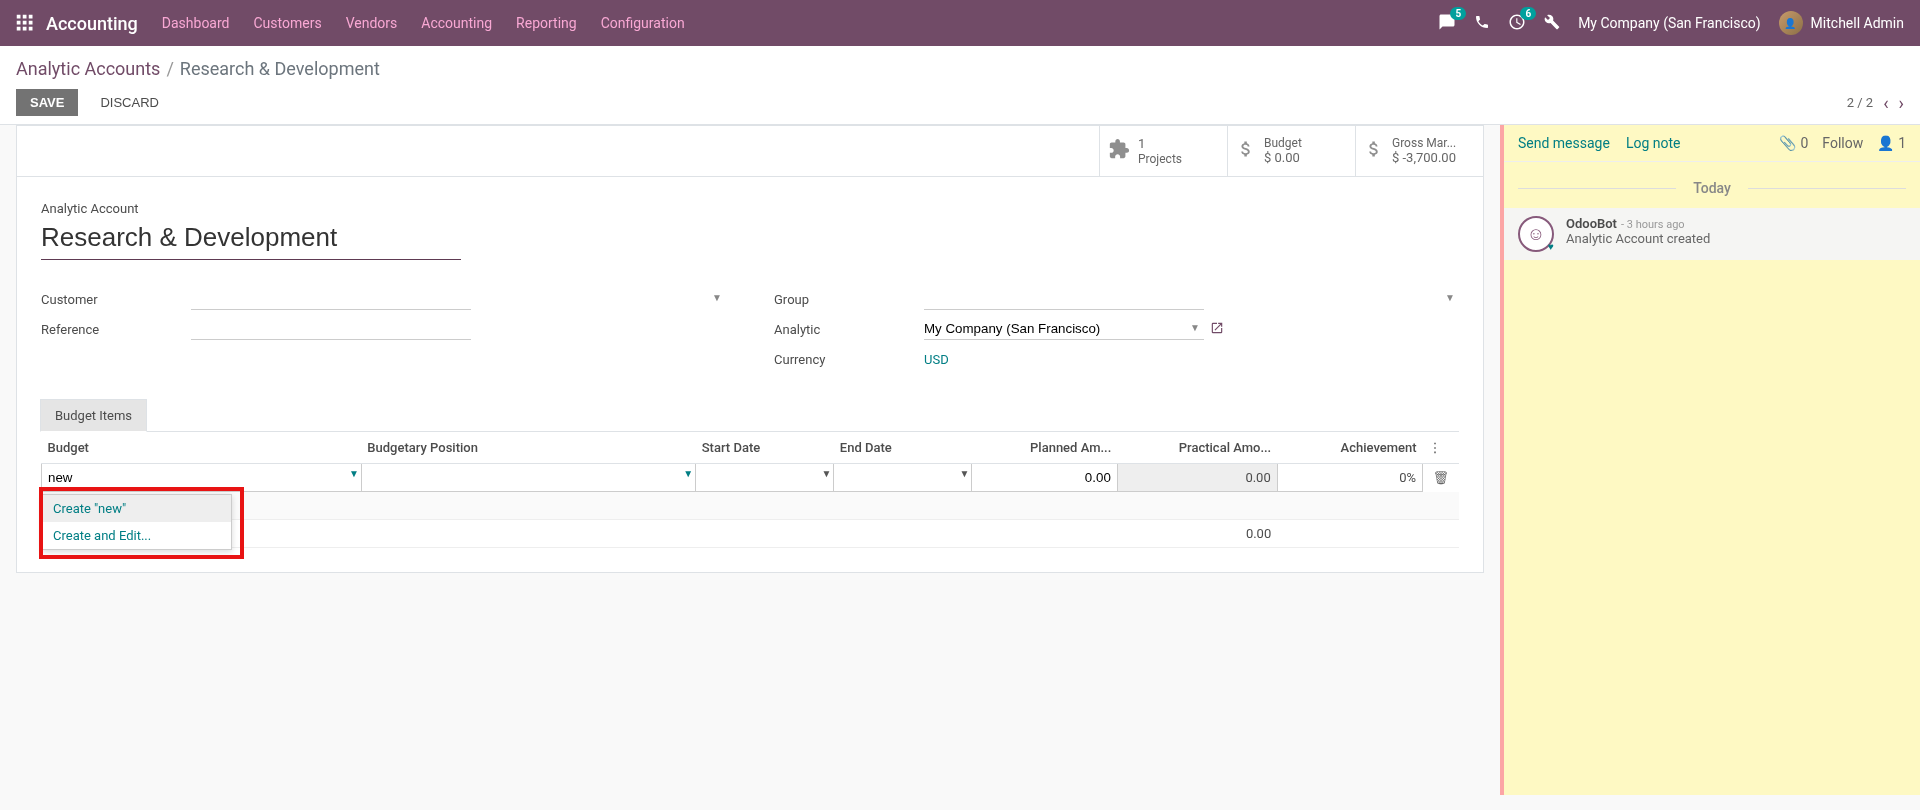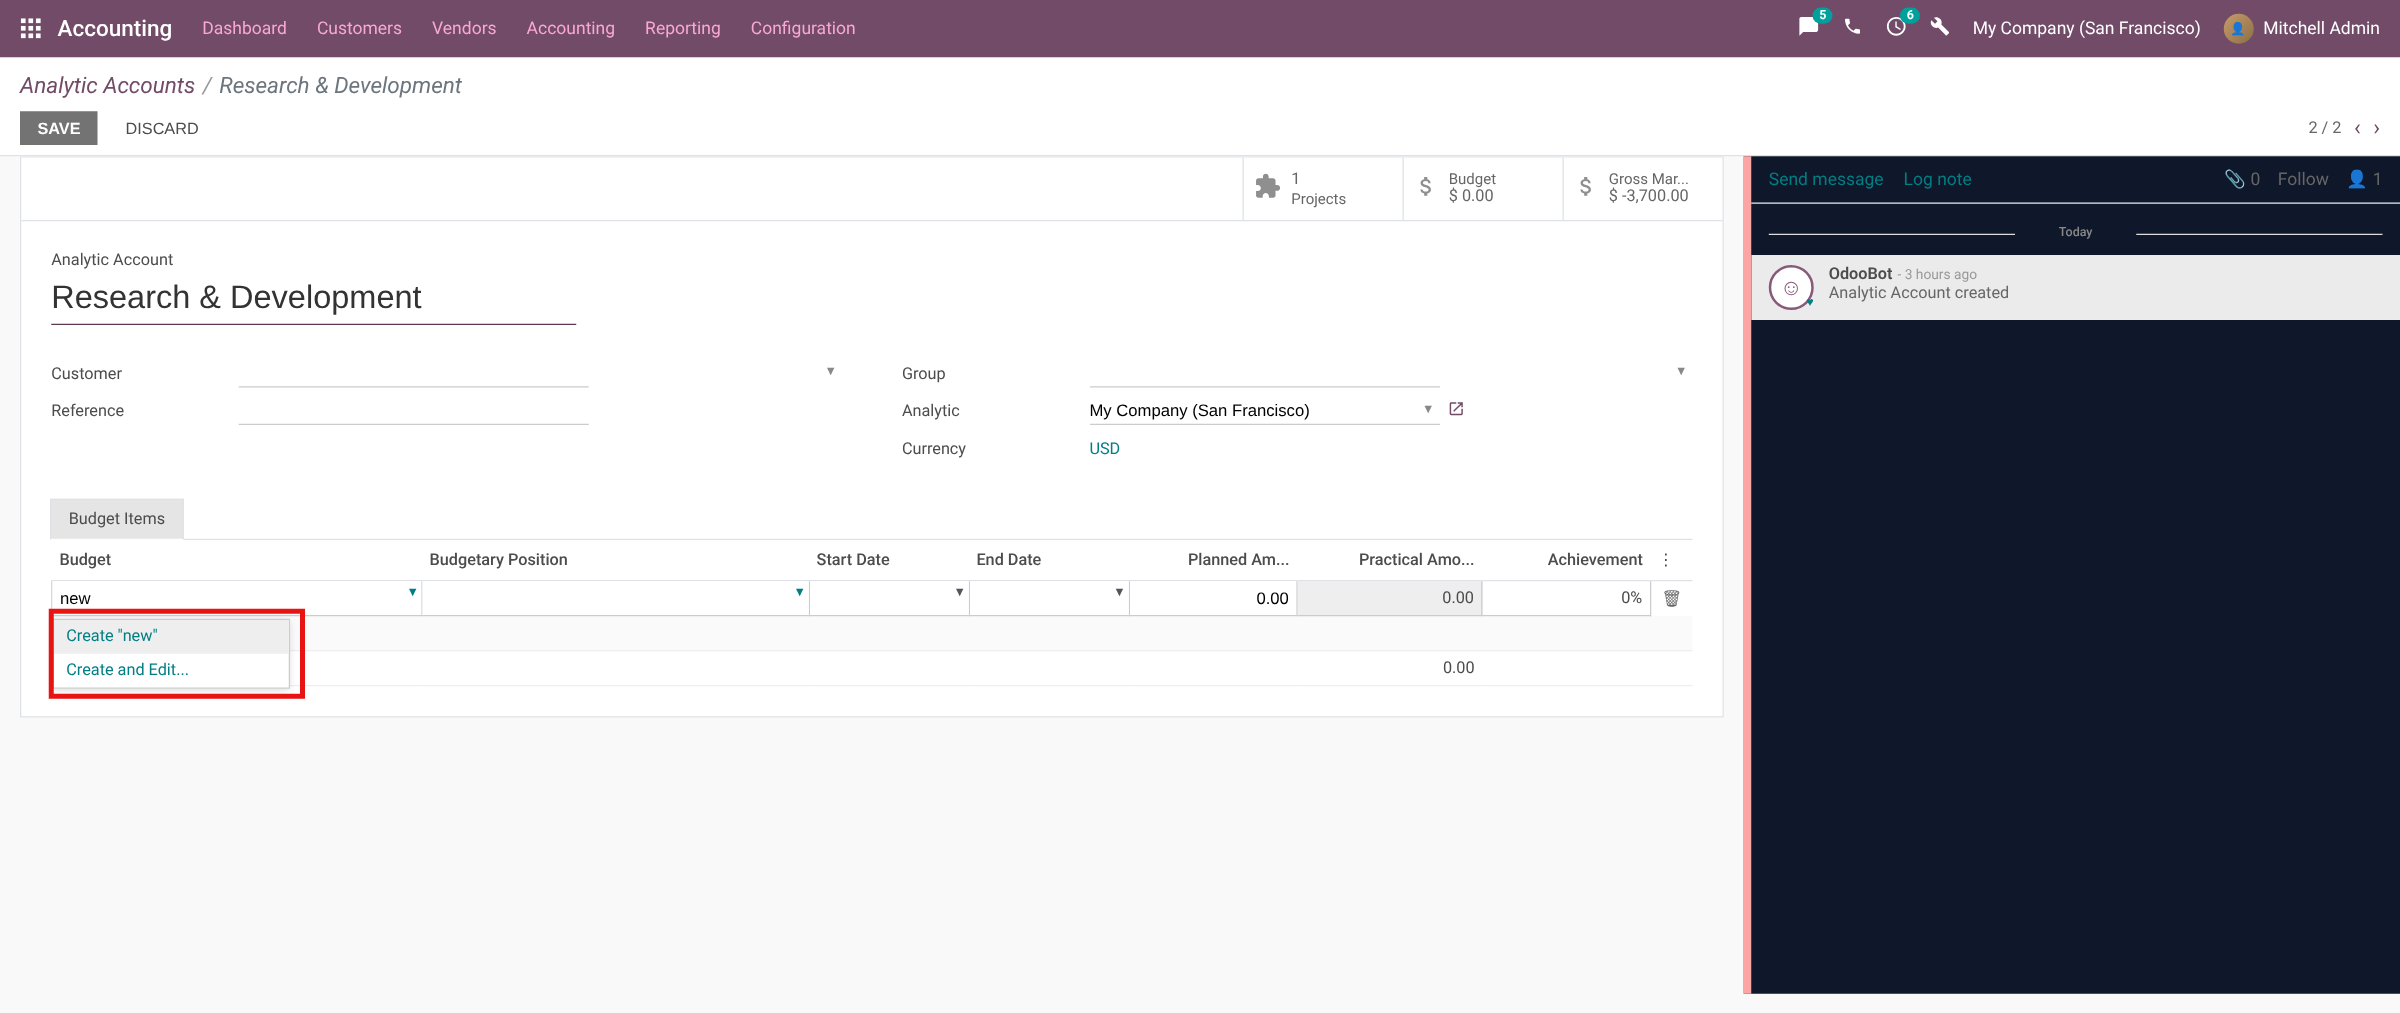--- a/index.html
+++ b/index.html
@@ -11,21 +11,21 @@
 .navbar .menu { display: flex; gap: 24px; }
 .navbar .menu-item { color: #f9a8d4; cursor: pointer; font-size: 14px; }
 .navbar .right { margin-left: auto; display: flex; align-items: center; gap: 18px; }
 .navbar .right .icon-btn { position: relative; cursor: pointer; }
 .navbar .right .badge { position: absolute; top: -6px; right: -10px; background: #00A09D; color: #fff; border-radius: 10px; font-size: 10px; padding: 1px 5px; font-weight: bold; }
 .navbar .company { font-size: 14px; }
 .navbar .user { display: flex; align-items: center; gap: 8px; font-size: 14px; }
 .navbar .avatar { width: 24px; height: 24px; border-radius: 50%; background: linear-gradient(135deg,#c79b6a,#8b6f47); display:flex;align-items:center;justify-content:center;color:#fff;font-size:10px;}
 
 .control-panel { background: #fff; border-bottom: 1px solid #dee2e6; padding: 12px 16px 8px; }
-.breadcrumb { display: flex; align-items: flex-end; font-size: 18px; margin-bottom: 10px; font-style: italic; }
+.breadcrumb { display: flex; align-items: flex-end; font-size: 18px; margin-bottom: 10px; }
 .breadcrumb .link { color: #714B67; cursor: pointer; }
 .breadcrumb .sep { margin: 0 6px; color: #999; }
 .breadcrumb .current { color: #6c757d; }
 .cp-bottom { display: flex; align-items: center; }
 .btn-primary { background: #737373; color: #fff; border: none; padding: 6px 14px; font-weight: bold; cursor: pointer; font-size: 13px; }
 .btn-discard { background: none; border: none; color: #4c4c4c; padding: 6px 14px; cursor: pointer; font-size: 13px; margin-left: 8px; }
 .pager { margin-left: auto; display: flex; align-items: center; gap: 10px; color: #666; }
 .pager .nav-btn { color: #714B67; cursor: pointer; font-size: 18px; }
 
 .main-area { display: flex; height: calc(100% - 140px); }
@@ -67,26 +67,26 @@
 .row-edit td { border: 1px solid #ccc; padding: 0; }
 .row-edit td .cell-input { padding: 6px; }
 .trash { color: #666; cursor: pointer; }
 .readonly-cell { background: #eee; }
 
 .dropdown-menu { position: absolute; background: #fff; border: 1px solid #ccc; box-shadow: 0 2px 6px rgba(0,0,0,0.15); z-index: 10; width: 190px; }
 .dropdown-menu .dd-item { padding: 6px 10px; color: #017e84; cursor: pointer; font-size: 13px; position: relative; }
 .dropdown-menu .dd-item:hover, .dropdown-menu .dd-item.hover { background: #eee; }
 .highlight-box { position: absolute; border: 4px solid #E81313; pointer-events: none; z-index: 20; }
 
-.chatter { width: 525px; border-left: 6px solid #fca5a5; background: #0f172a; display: flex; flex-direction: column; }
+.chatter { width: 420px; border-left: 4px solid #fca5a5; background: #fef9c3; display: flex; flex-direction: column; }
 .chatter-top { display: flex; align-items: center; padding: 10px 14px; border-bottom: 1px solid #eee; }
 .chatter-top .act { color: #017e84; margin-right: 16px; cursor: pointer; font-size: 14px; }
 .chatter-top .followers { margin-left: auto; display: flex; align-items: center; gap: 14px; color: #666; font-size: 14px; }
 .chatter-body { flex: 1; overflow: auto; }
-.date-sep { text-align: center; margin: 18px 0 12px; color: #888; font-weight: 500; font-size: 10px; position: relative; }
+.date-sep { text-align: center; margin: 18px 0 12px; color: #888; font-weight: 500; font-size: 14px; position: relative; }
 .date-sep:before, .date-sep:after { content:""; position:absolute; top:50%; width:38%; height:1px; background:#ddd; }
 .date-sep:before { left: 14px; } .date-sep:after { right: 14px; }
 .message { display: flex; padding: 8px 14px; gap: 12px; background:#f5f5f5f5; }
 .msg-avatar { width: 36px; height: 36px; border-radius: 50%; border: 2px solid #875A7B; display:flex;align-items:center;justify-content:center;background:#fff; position:relative;}
 .msg-avatar .smile { font-size:18px; color:#875A7B;}
 .msg-avatar .heart { position:absolute; bottom:-2px; right:-2px; font-size:10px; color:#017e84;}
 .msg-content .author { font-weight: 600; font-size: 13px; }
 .msg-content .time { color: #999; font-size: 11px; margin-left: 4px; }
 .msg-content .body { font-size: 13px; color: #666; }
 .att-icon { color: #666;}

